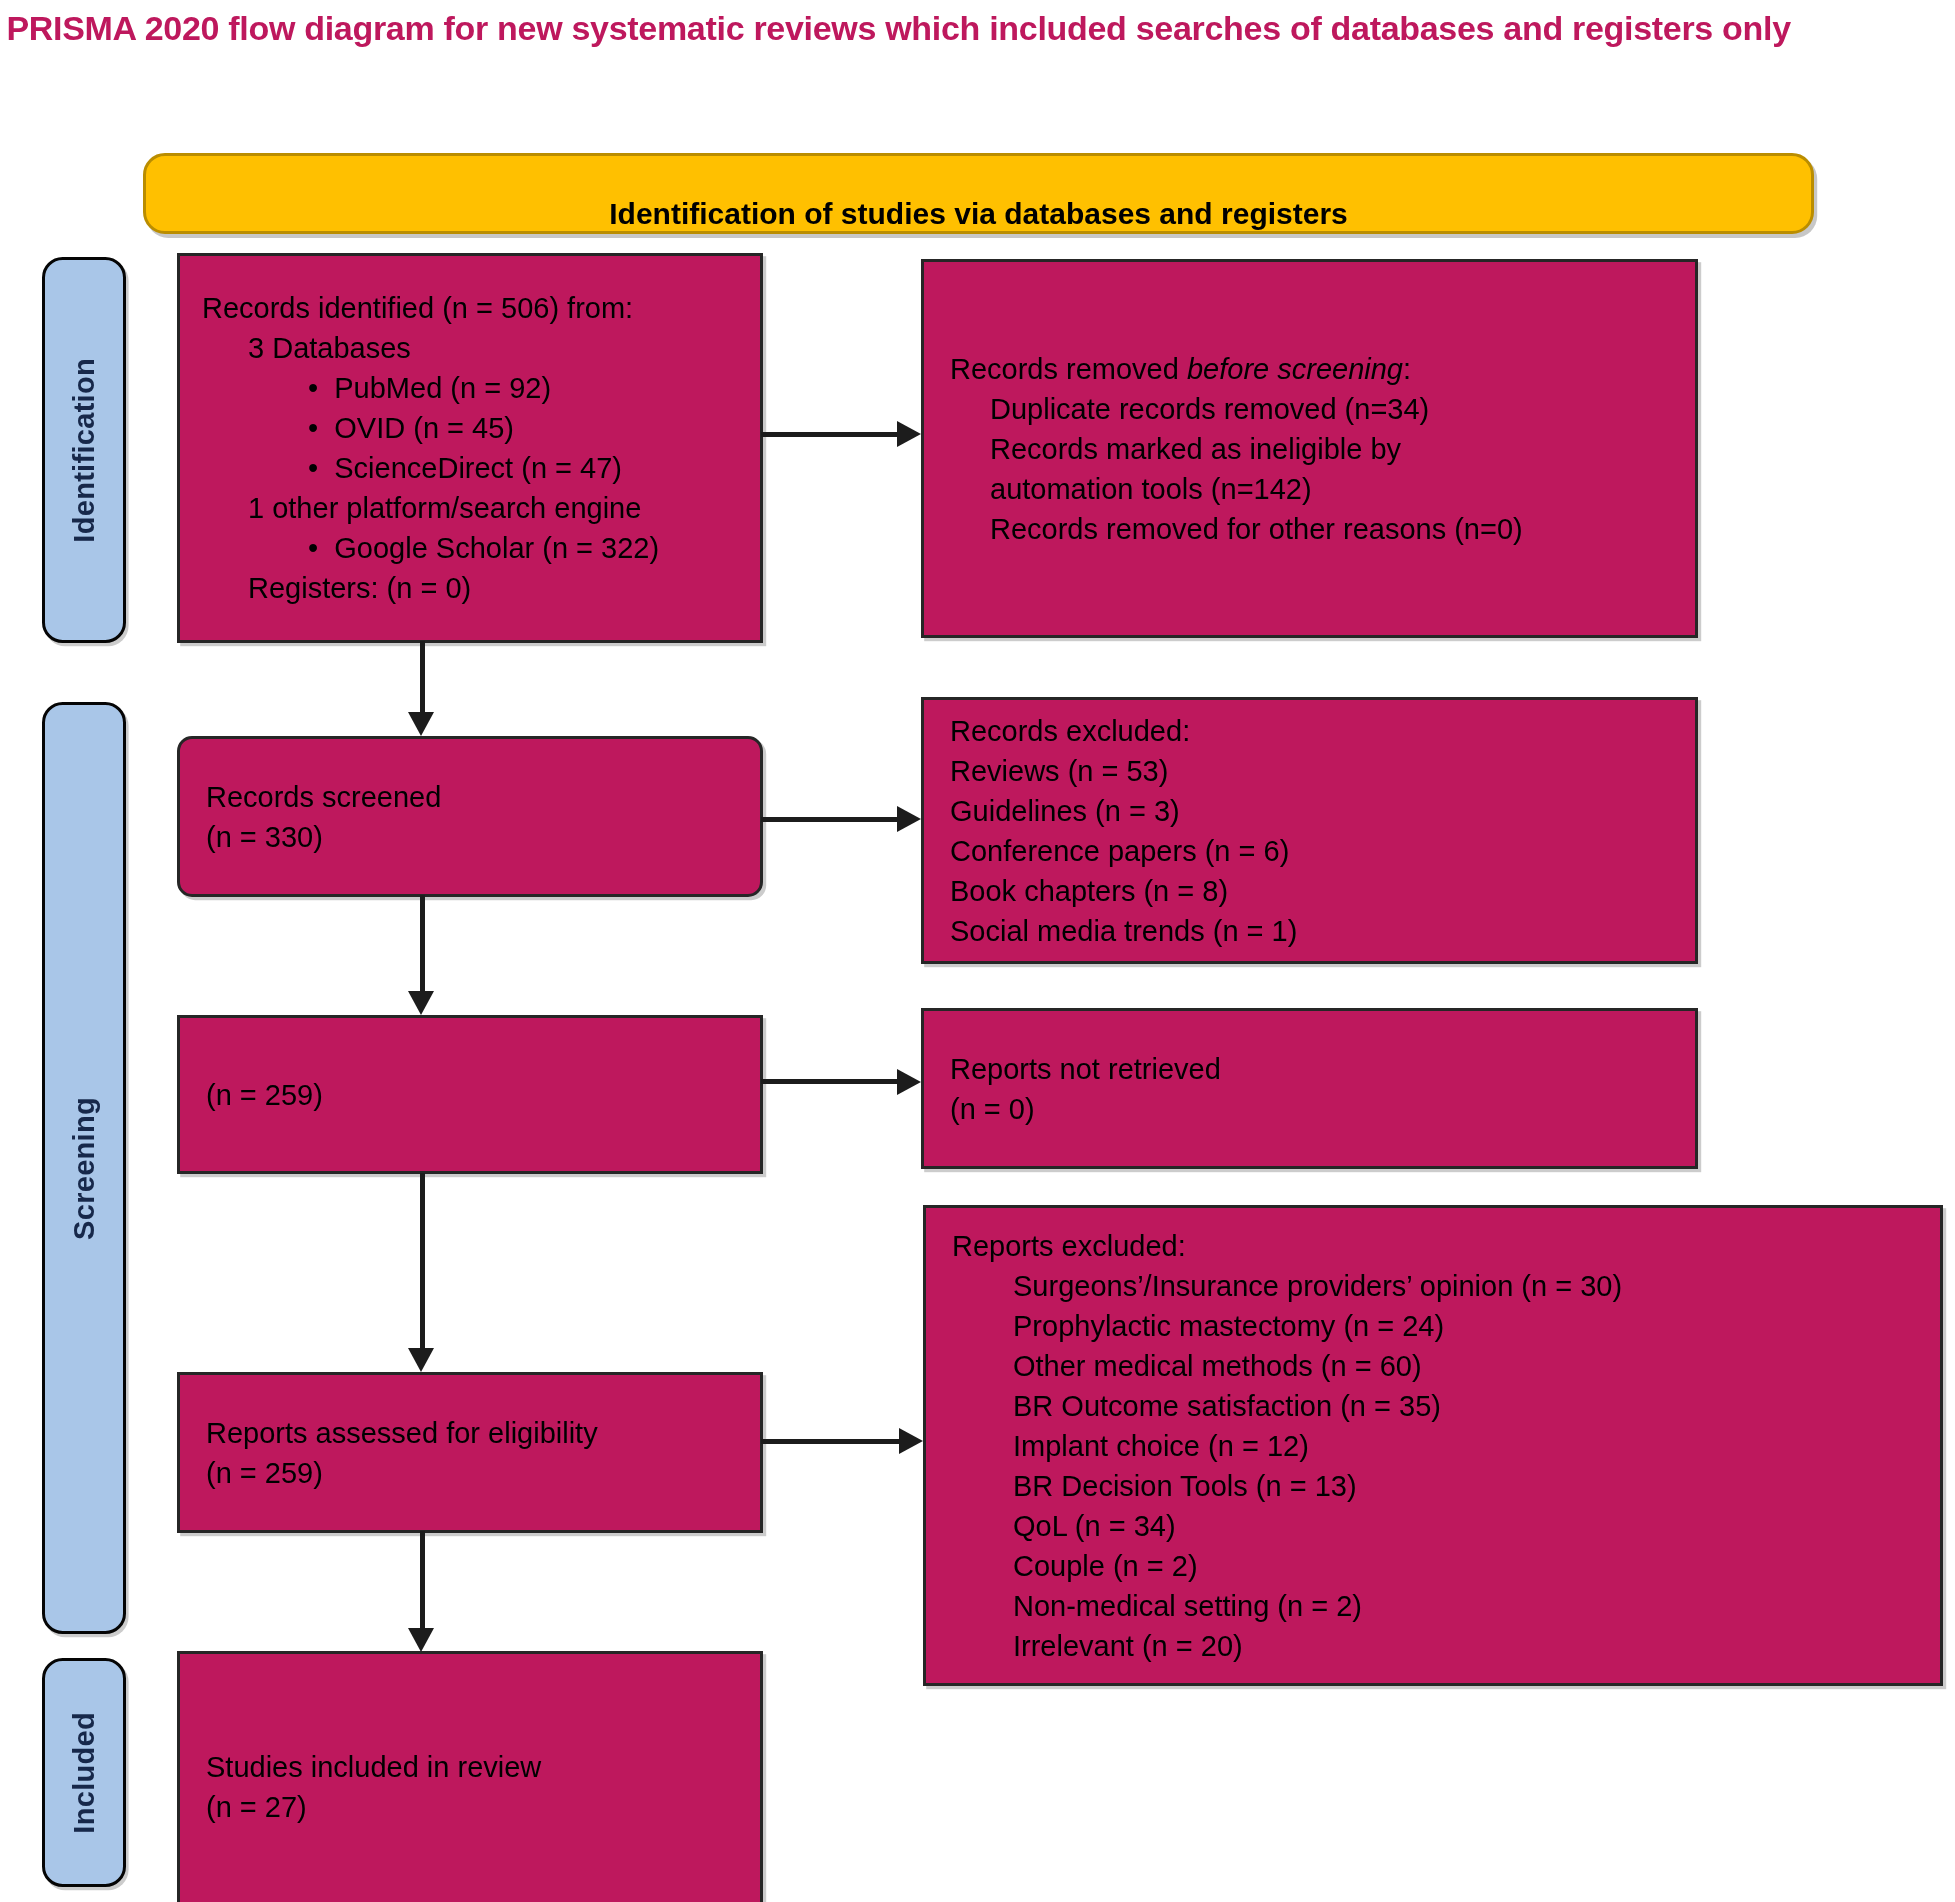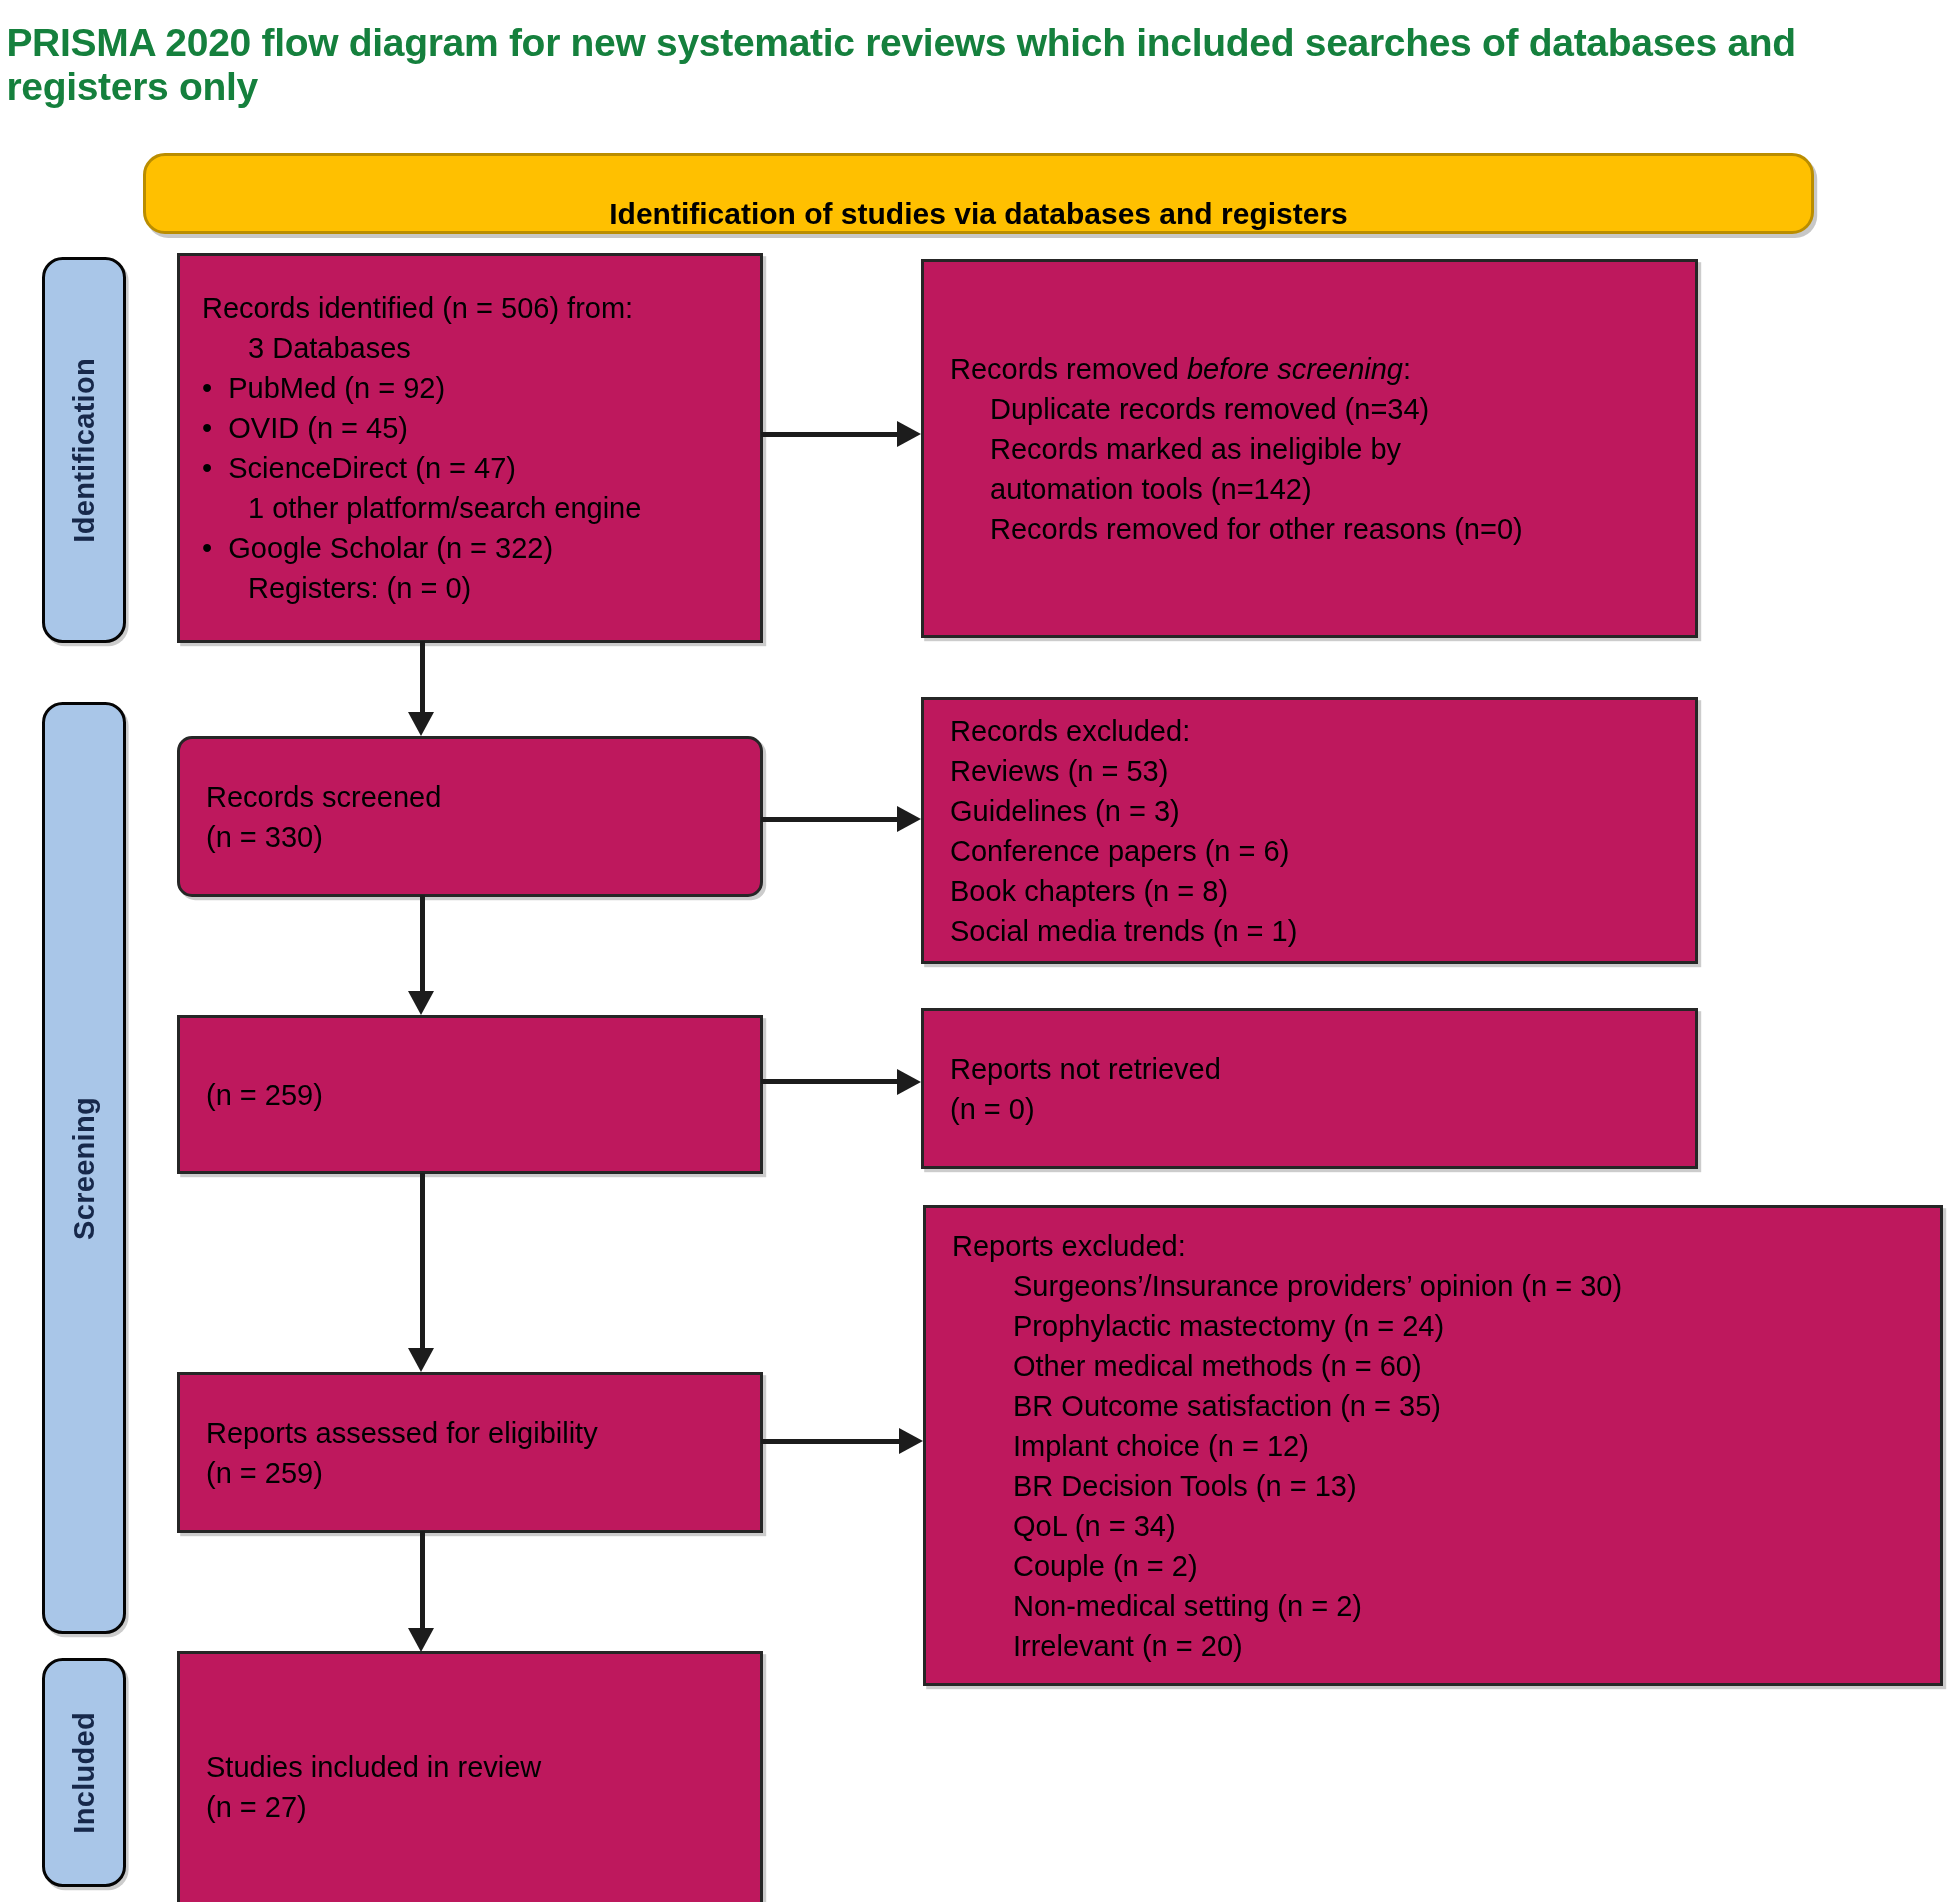--- a/index.html
+++ b/index.html
@@ -1,22 +1,22 @@
 <!DOCTYPE html>
 <html style="font-size:10.3px"><head>
 <meta charset="utf-8">
 <style>
   html,body{margin:0;padding:0;background:#fff;}
   .canvas{
     position:relative;width:1955px;height:1903px;background:#ffffff;
     font-family:"Liberation Sans",sans-serif;color:#000;overflow:hidden;
   }
   .title{
-    position:absolute;left:6.4px;top:21px;width:1941px;
-    font-size:39px;font-weight:700;letter-spacing:-0.3px;color:#15803d;
+    position:absolute;left:6.4px;top:9px;width:1941px;
+    font-size:34px;font-weight:700;letter-spacing:-0.3px;color:#be185d;
   }
   .banner{
     position:absolute;left:143px;top:153px;width:1671px;height:81px;
     background:#FFC000;border:3.2px solid #BA8D00;border-radius:22px;
     box-sizing:border-box;display:flex;align-items:flex-end;justify-content:center;
     box-shadow:3.2px 3.9px 0 rgba(0,0,0,0.22);
   }
   .banner-label{font-size:30px;font-weight:700;color:#000;}
   .stage{
     position:absolute;left:42px;width:84px;background:#A9C6E8;
@@ -41,21 +41,21 @@
   #box-identified{left:177px;top:253px;width:586px;height:390px;padding-left:22px;}
   #box-removed{left:921px;top:259px;width:777px;height:379px;}
   #box-screened{left:177px;top:736px;width:586px;height:161px;border-radius:15px;}
   #box-records-excluded{left:921px;top:697px;width:777px;height:267px;}
   #box-sought{left:177px;top:1015px;width:586px;height:159px;}
   #box-not-retrieved{left:921px;top:1008px;width:777px;height:161px;}
   #box-assessed{left:177px;top:1372px;width:586px;height:161px;}
   #box-reports-excluded{left:923px;top:1205px;width:1020px;height:481px;}
   #box-included-review{left:177px;top:1651px;width:586px;height:272px;}
   .ind1{margin-left:46px;}
-  .ind2{}
+  .ind2{margin-left:106px;}
   .ind-r{margin-left:40px;}
   .ind-x{margin-left:61px;}
   .hline{position:absolute;height:4.5px;background:#1c1c1c;}
   .vline{position:absolute;width:4.5px;background:#1c1c1c;}
   .head-right{
     position:absolute;width:0;height:0;
     border-top:13.5px solid transparent;border-bottom:13.5px solid transparent;
     border-left:24px solid #1c1c1c;
   }
   .head-down{

